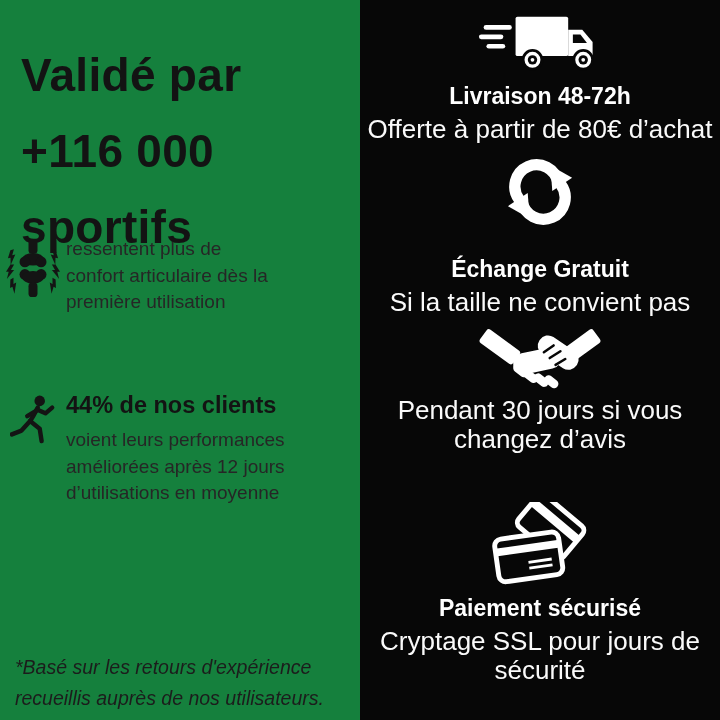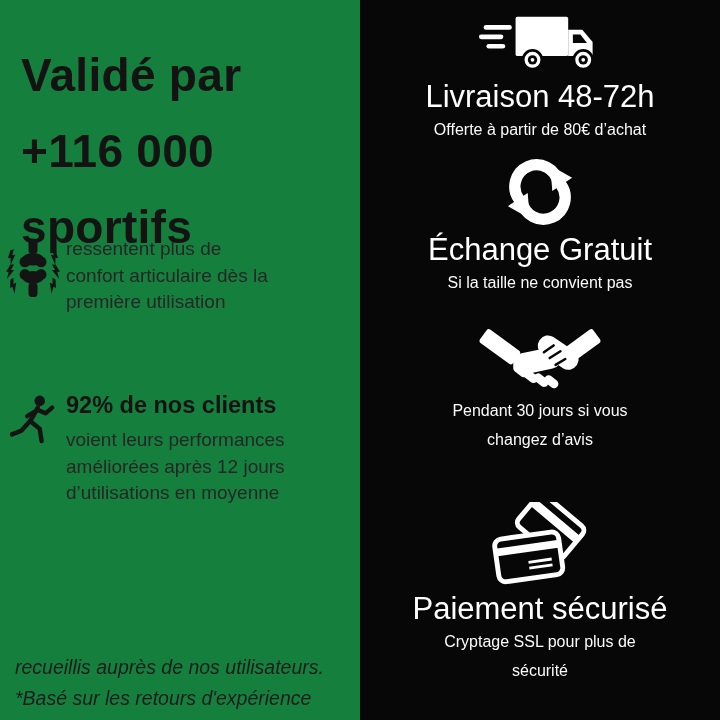--- a/index.html
+++ b/index.html
@@ -22,25 +22,25 @@
   .stat .body span{display:block;}
   .footnote{
     position:absolute;left:15px;top:652px;font-size:19.5px;line-height:31px;
     font-style:italic;color:#1c1c1c;
   }
   .footnote span{display:block;}
   
   .right-panel{position:absolute;left:360px;top:0;width:360px;height:720px;background:#070707;}
   .feature{position:absolute;left:0;width:360px;text-align:center;color:#ffffff;}
   .f-icon{display:flex;justify-content:center;align-items:center;}
-  .feature h2{margin:6px 0 2px;font-size:31px;line-height:33px;font-weight:400;color:#ffffff;}
-  .feature .sub{font-size:16px;line-height:29px;color:#fafafa;}
+  .feature h2{margin:6px 0 2px;font-size:23px;line-height:33px;font-weight:700;color:#ffffff;}
+  .feature .sub{font-size:26px;line-height:29px;color:#fafafa;}
   .feature .sub span{display:block;}
   .f1{top:10px}  .f1 .f-icon{height:64px}
-  .f2{top:156px} .f2 .f-icon{height:72px} .f2 h2{margin-top:5px}
+  .f2{top:156px} .f2 .f-icon{height:72px} .f2 h2{margin-top:25px}
   .f3{top:324px} .f3 .f-icon{height:72px} .f3 h2{margin-top:2px}
   .f4{top:502px} .f4 .f-icon{height:84px} .f4 h2{}
   svg{display:block;}
 </style>
 </head>
 <body>
 
 <div class="canvas">
 
   <h1 class="heading">
@@ -87,33 +87,33 @@
         <g fill="none" stroke="#141414" stroke-width="4.6" stroke-linecap="round" stroke-linejoin="round">
           <path d="M29,14 C26,20 24,24 21,28"></path>
           <path d="M28,16 L37,20 L44,14"></path>
           <path d="M28,17 L18,23"></path>
           <path d="M21,28 L31,36 L33,49"></path>
           <path d="M21,28 L12,38 L2,42"></path>
         </g>
       </svg>
     </div>
     <div class="text">
-      <h3>92% de nos clients</h3>
+      <h3>44% de nos clients</h3>
       <div class="body">
         <span>voient leurs performances</span>
         <span>améliorées après 12 jours</span>
         <span>d’utilisations en moyenne</span>
       </div>
     </div>
   </div>
 
 
   <div class="footnote">
+    <span>*Basé sur les retours d'expérience</span>
     <span>recueillis auprès de nos utilisateurs.</span>
-    <span>*Basé sur les retours d'expérience</span>
   </div>
 
   <div class="right-panel">
 
     <section class="feature f1">
       <div class="f-icon">
         <svg width="128" height="62" viewBox="0 0 132 66" xmlns="http://www.w3.org/2000/svg">
           <g fill="#ffffff">
             <rect x="6" y="15" width="30" height="5" rx="2.5"></rect>
             <rect x="1" y="25" width="26" height="5" rx="2.5"></rect>
@@ -193,19 +193,19 @@
           <g transform="rotate(-8 40 60)">
             <rect x="6" y="34" width="66" height="44" rx="7" fill="#070707" stroke="#ffffff" stroke-width="5"></rect>
             <rect x="6" y="43" width="66" height="8" fill="#ffffff"></rect>
             <rect x="38" y="60" width="24" height="3" fill="#ffffff"></rect>
             <rect x="38" y="66" width="24" height="3" fill="#ffffff"></rect>
           </g>
         </svg>
       </div>
       <h2>Paiement sécurisé</h2>
       <div class="sub">
-        <span>Cryptage SSL pour plus de</span>
+        <span>Cryptage SSL pour jours de</span>
         <span>sécurité</span>
       </div>
     </section>
 
   </div>
 </div>
 
 </body></html>

